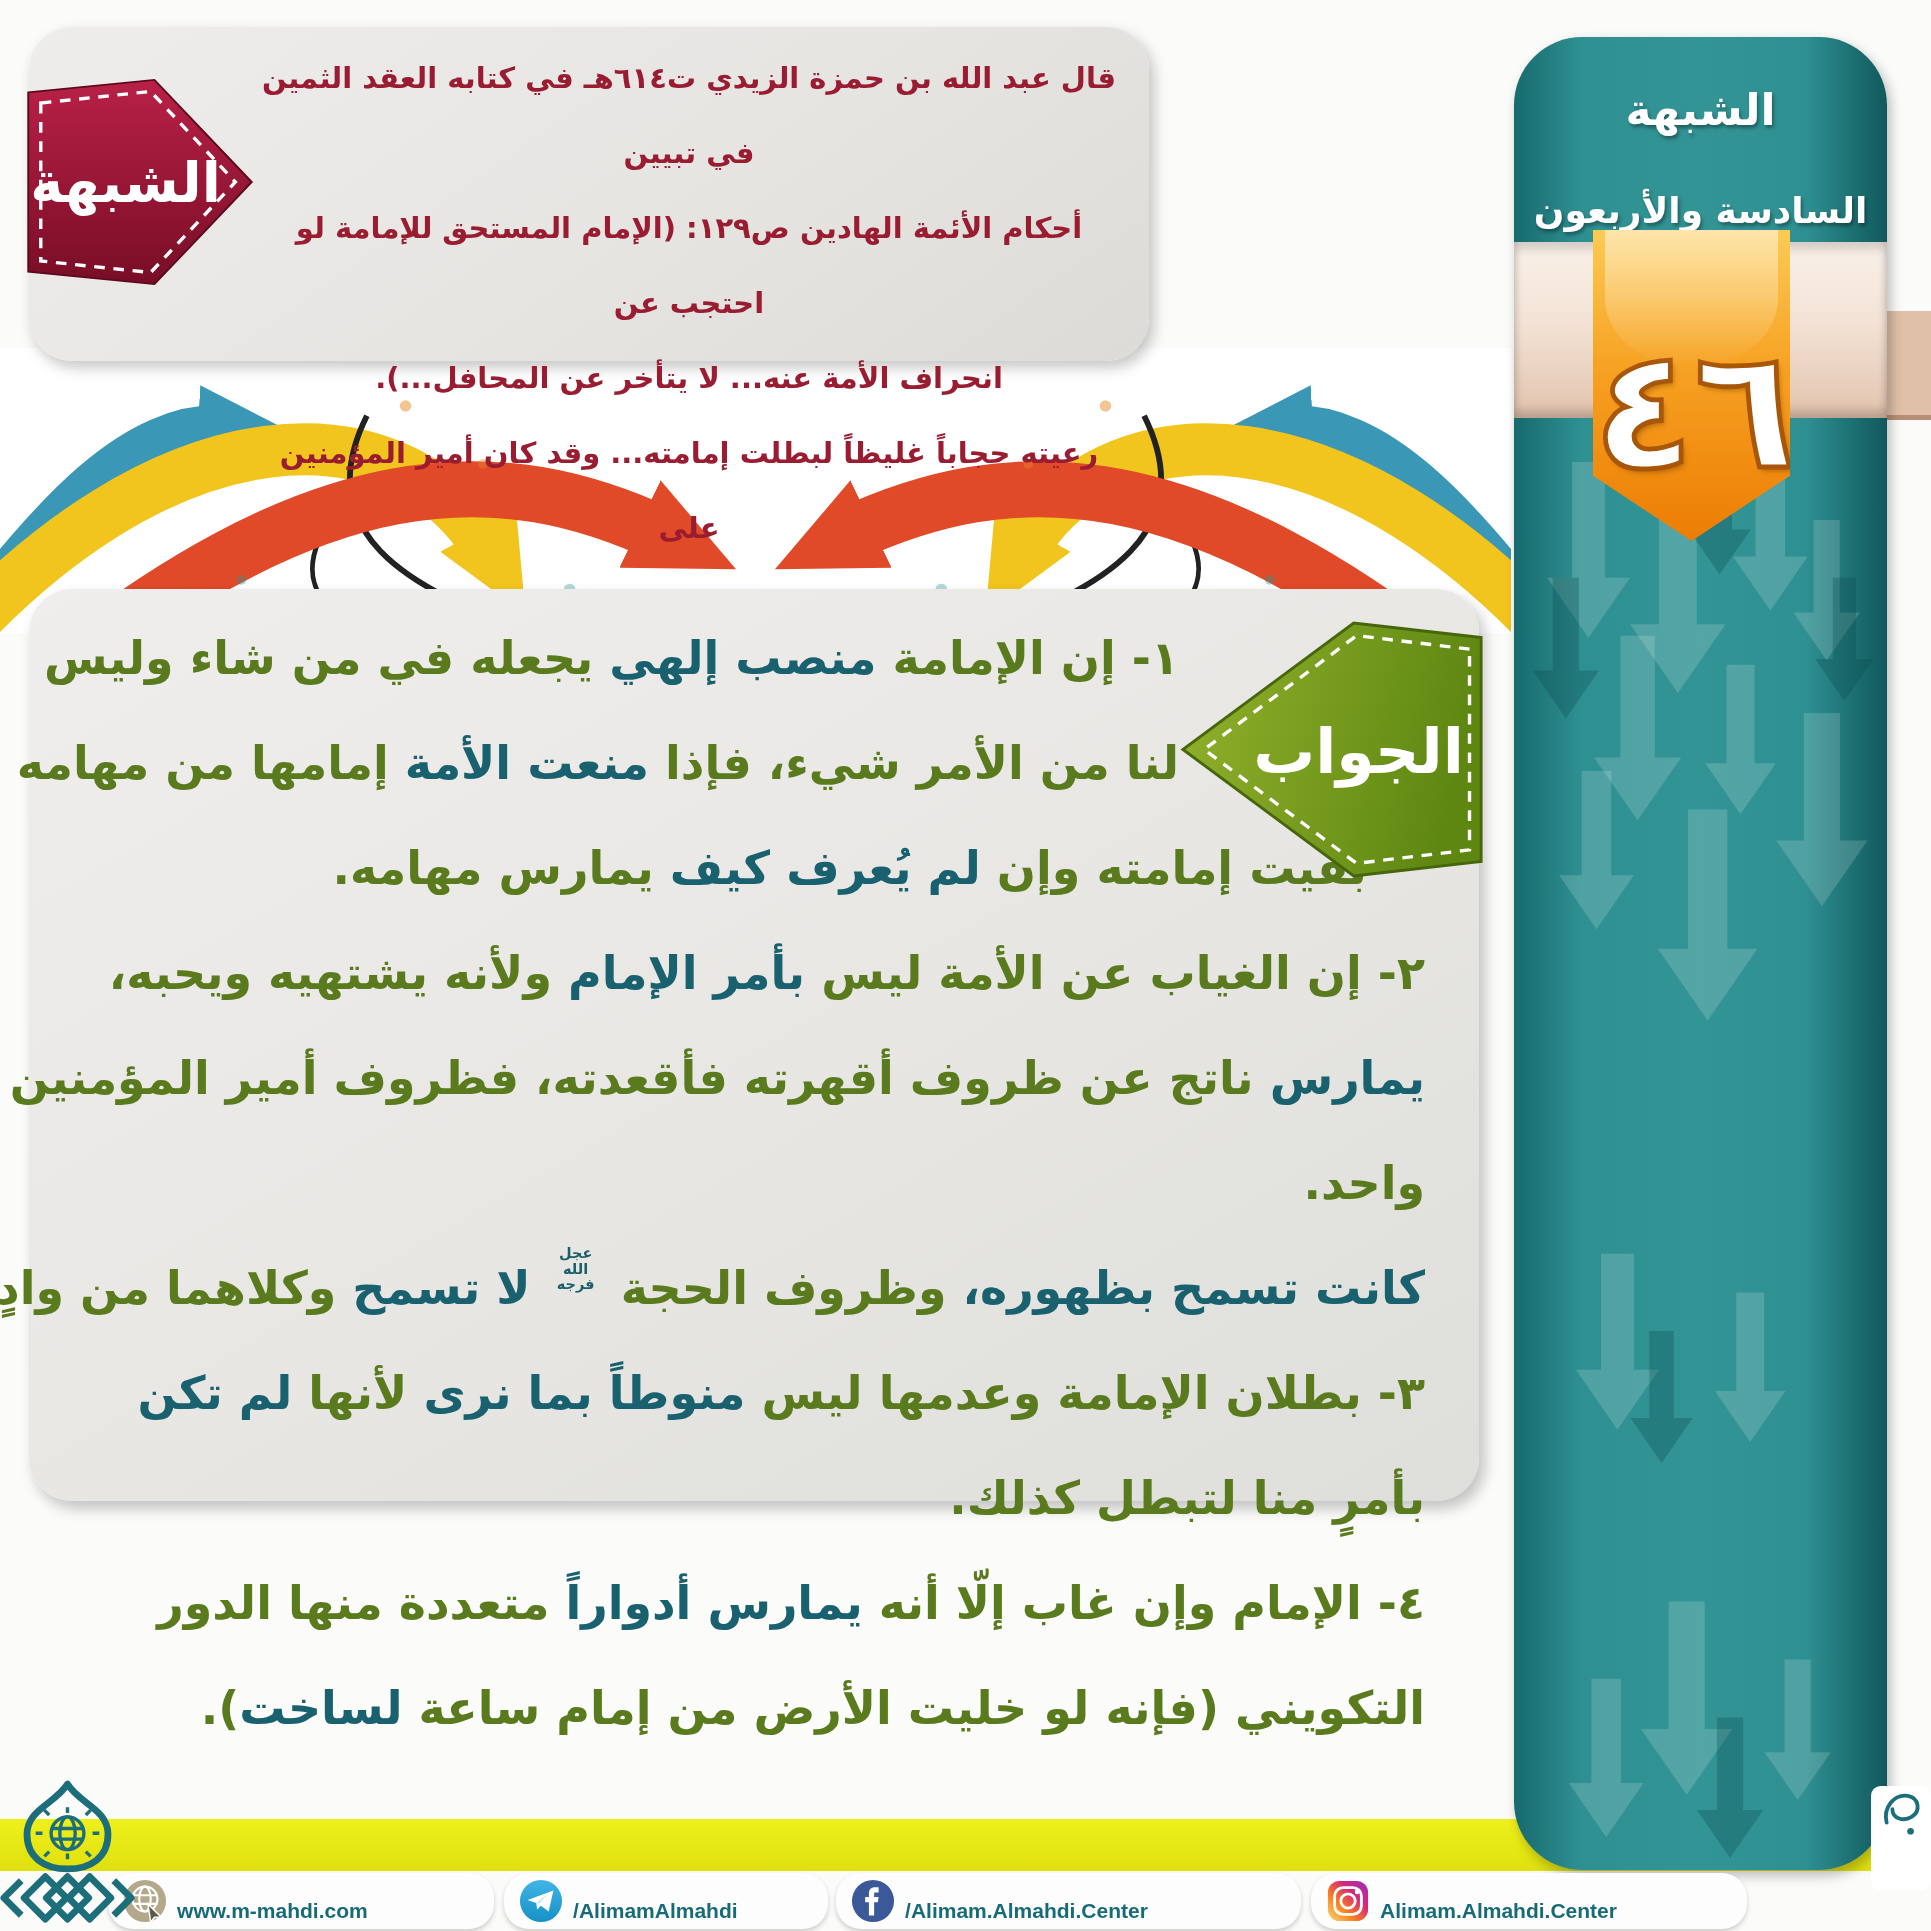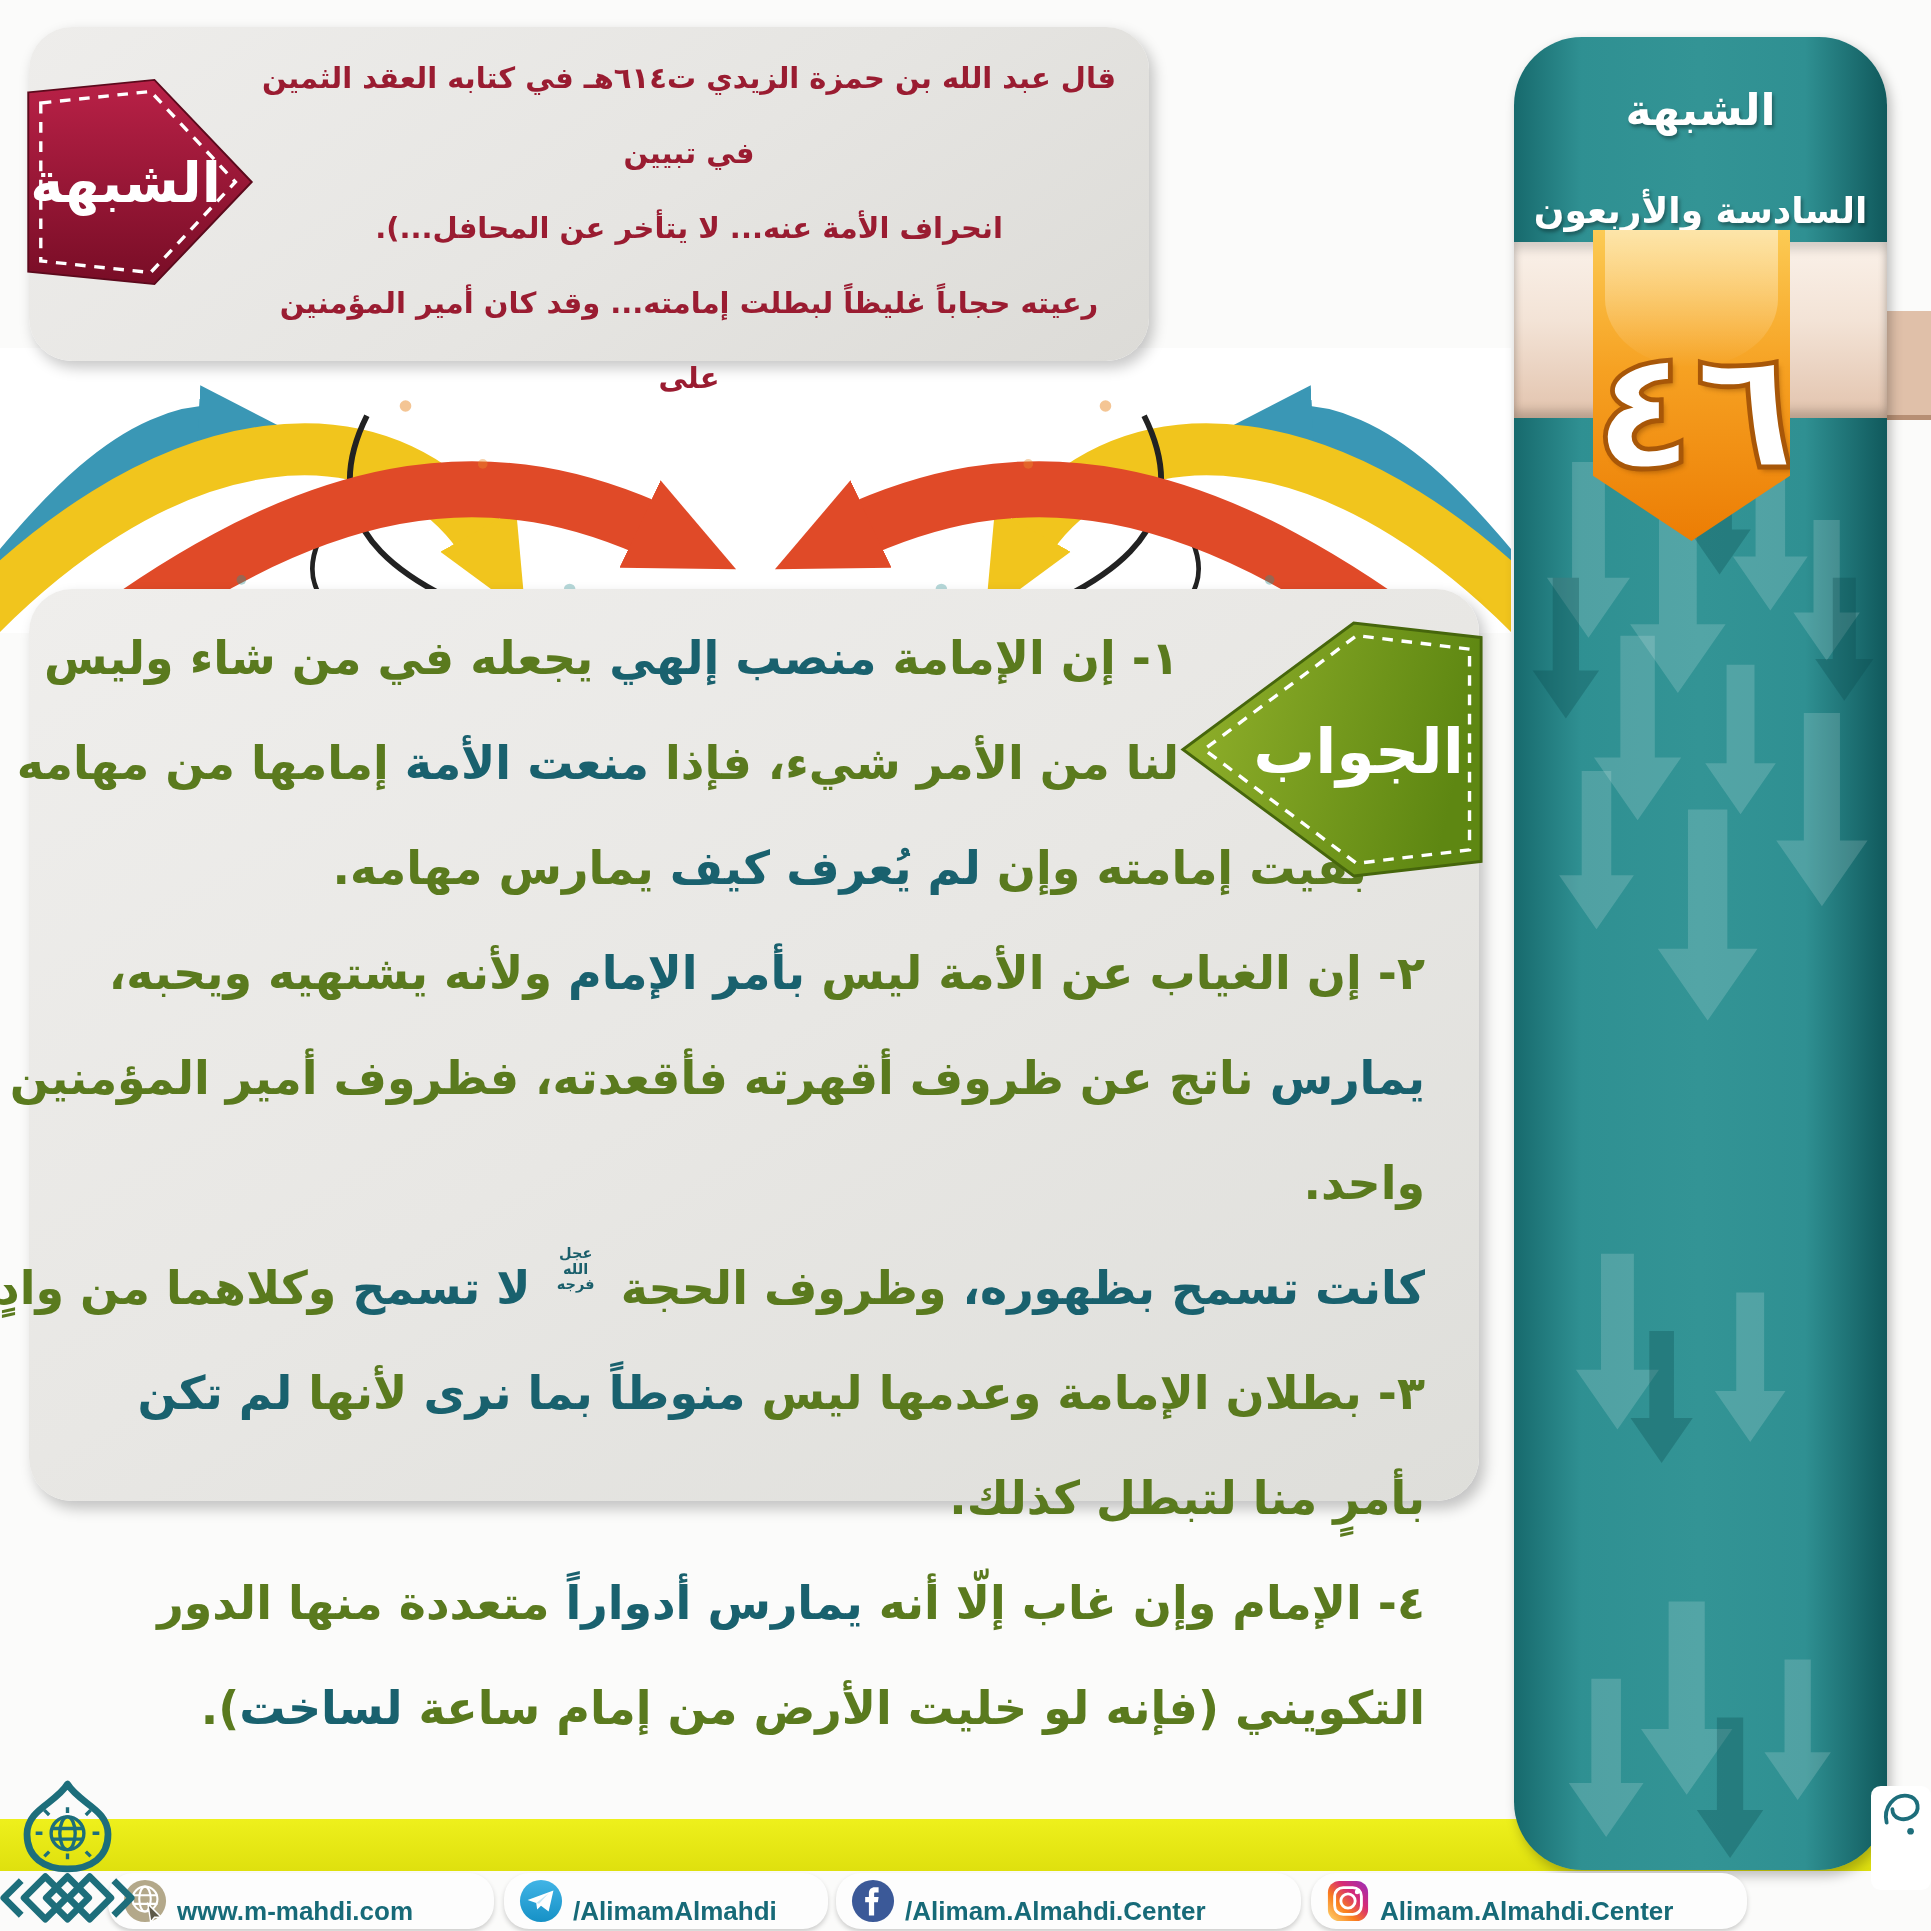--- a/index.html
+++ b/index.html
@@ -53,21 +53,21 @@
   .corner-seal{position:absolute;left:1871px;top:1786px;width:60px;height:104px;
     background:#ffffff;border-radius:9.7px;z-index:5;display:flex;align-items:flex-start;justify-content:center;}
   
   .yellow-band{position:absolute;left:0;top:1819px;width:1931px;height:52px;
     background:linear-gradient(#eef01c,#dfe00e);z-index:2;}
   .footer-row{position:absolute;left:0;top:1873px;width:1931px;height:58px;z-index:5;}
   .pill{position:absolute;top:0;height:56px;background:#fdfdfd;border-radius:25px;
     box-shadow:0 2.9px 5.8px rgba(0,0,0,.18);display:flex;align-items:center;gap:9.7px;
     padding:0 15.4px;box-sizing:border-box;}
   .pill span{color:#176a78;font-family:"Liberation Sans",sans-serif;
-    font-weight:bold;font-size:26px;white-space:nowrap;margin-top:20px;}
+    font-weight:bold;font-size:21px;white-space:nowrap;margin-top:20px;}
   .pill svg{flex:0 0 auto;}
   .emblem{position:absolute;left:0px;top:1778px;width:135px;height:153px;z-index:6;}
 </style>
 </head>
 <body>
 
 <div id="canvas">
 
   <div class="arrows-band">
     <svg width="1511" height="285" viewBox="0 0 1565 295">
@@ -103,20 +103,21 @@
           <circle cx="500" cy="120" r="5" fill="#e98b2a" opacity=".4"></circle>
         <circle cx="250" cy="240" r="5" fill="#2f9092" opacity=".4"></circle>
           <circle cx="590" cy="250" r="6" fill="#2f9092" opacity=".35"></circle>
       </g>
     </svg>
   </div>
 
   <div class="top-box">
     <div class="top-text" dir="rtl">
         <div class="top-line">قال عبد الله بن حمزة الزيدي ت٦١٤هـ في كتابه العقد الثمين في تبيين</div>
+        <div class="top-line">أحكام الأئمة الهادين ص١٢٩: (الإمام المستحق للإمامة لو احتجب عن</div>
         <div class="top-line">انحراف الأمة عنه... لا يتأخر عن المحافل...).</div>
         <div class="top-line">رعيته حجاباً غليظاً لبطلت إمامته... وقد كان أمير المؤمنين على</div>
       </div>
   </div>
 
   <svg class="badge-svg badge-shubha" viewBox="0 0 238 218">
     <defs>
       <linearGradient id="mg" x1="0" y1="0" x2="0" y2="1">
         <stop offset="0" stop-color="#b92147"></stop>
           <stop offset="1" stop-color="#780d26"></stop>

